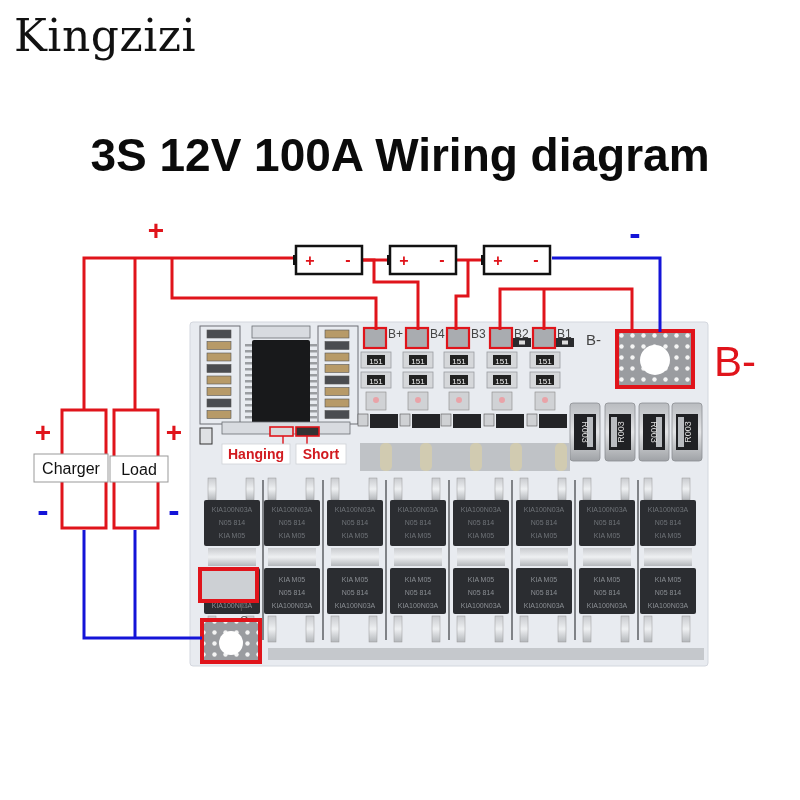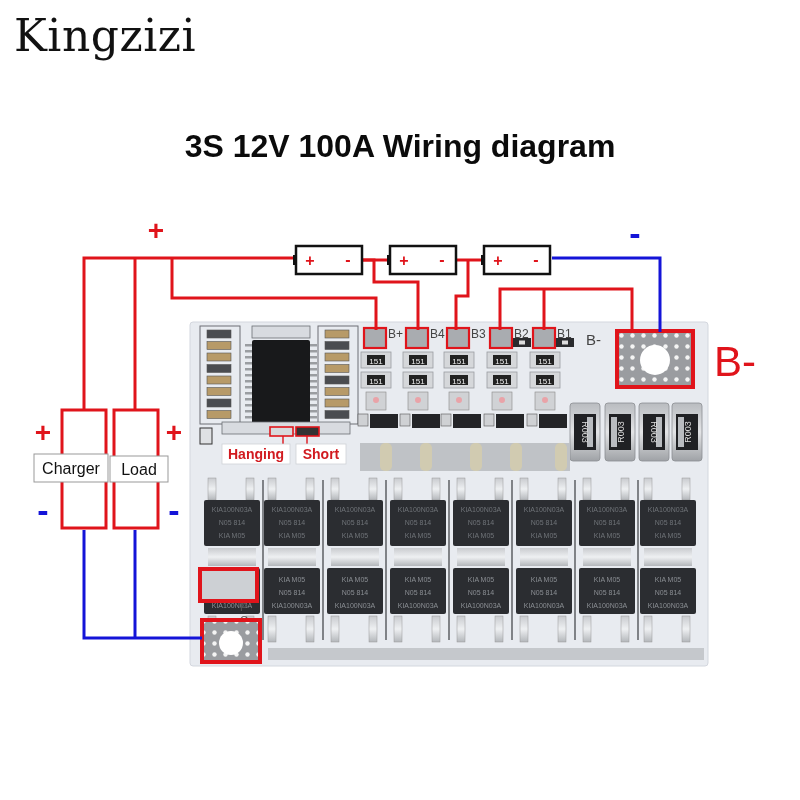--- a/index.html
+++ b/index.html
@@ -1,18 +1,18 @@
 <!DOCTYPE html>
 <html><head>
 <meta charset="utf-8">
 <style>
   html,body{margin:0;padding:0;background:#fff;}
   body{width:800px;height:800px;position:relative;overflow:hidden;font-family:"Liberation Sans",sans-serif;}
   .brand{position:absolute;left:14px;top:10px;font-family:"DejaVu Serif","Liberation Serif",serif;font-size:44px;color:#111;letter-spacing:0.5px;}
-  .title{position:absolute;left:0;width:800px;top:128px;text-align:center;font-family:"Liberation Sans",sans-serif;font-weight:bold;font-size:32px;color:#0b0b0b;}
+  .title{position:absolute;left:0;width:800px;top:128px;text-align:center;font-family:"Liberation Sans",sans-serif;font-weight:bold;font-size:46px;color:#0b0b0b;}
   svg.diag{position:absolute;left:0;top:0;}
   .lbl{font-family:"Liberation Sans",sans-serif;}
 </style>
 </head>
 <body>
 
 <div class="brand">Kingzizi</div>
 <div class="title">3S 12V 100A Wiring diagram</div>
 
 <svg class="diag" id="diag" width="800" height="800" viewBox="0 0 800 800" xmlns="http://www.w3.org/2000/svg">

